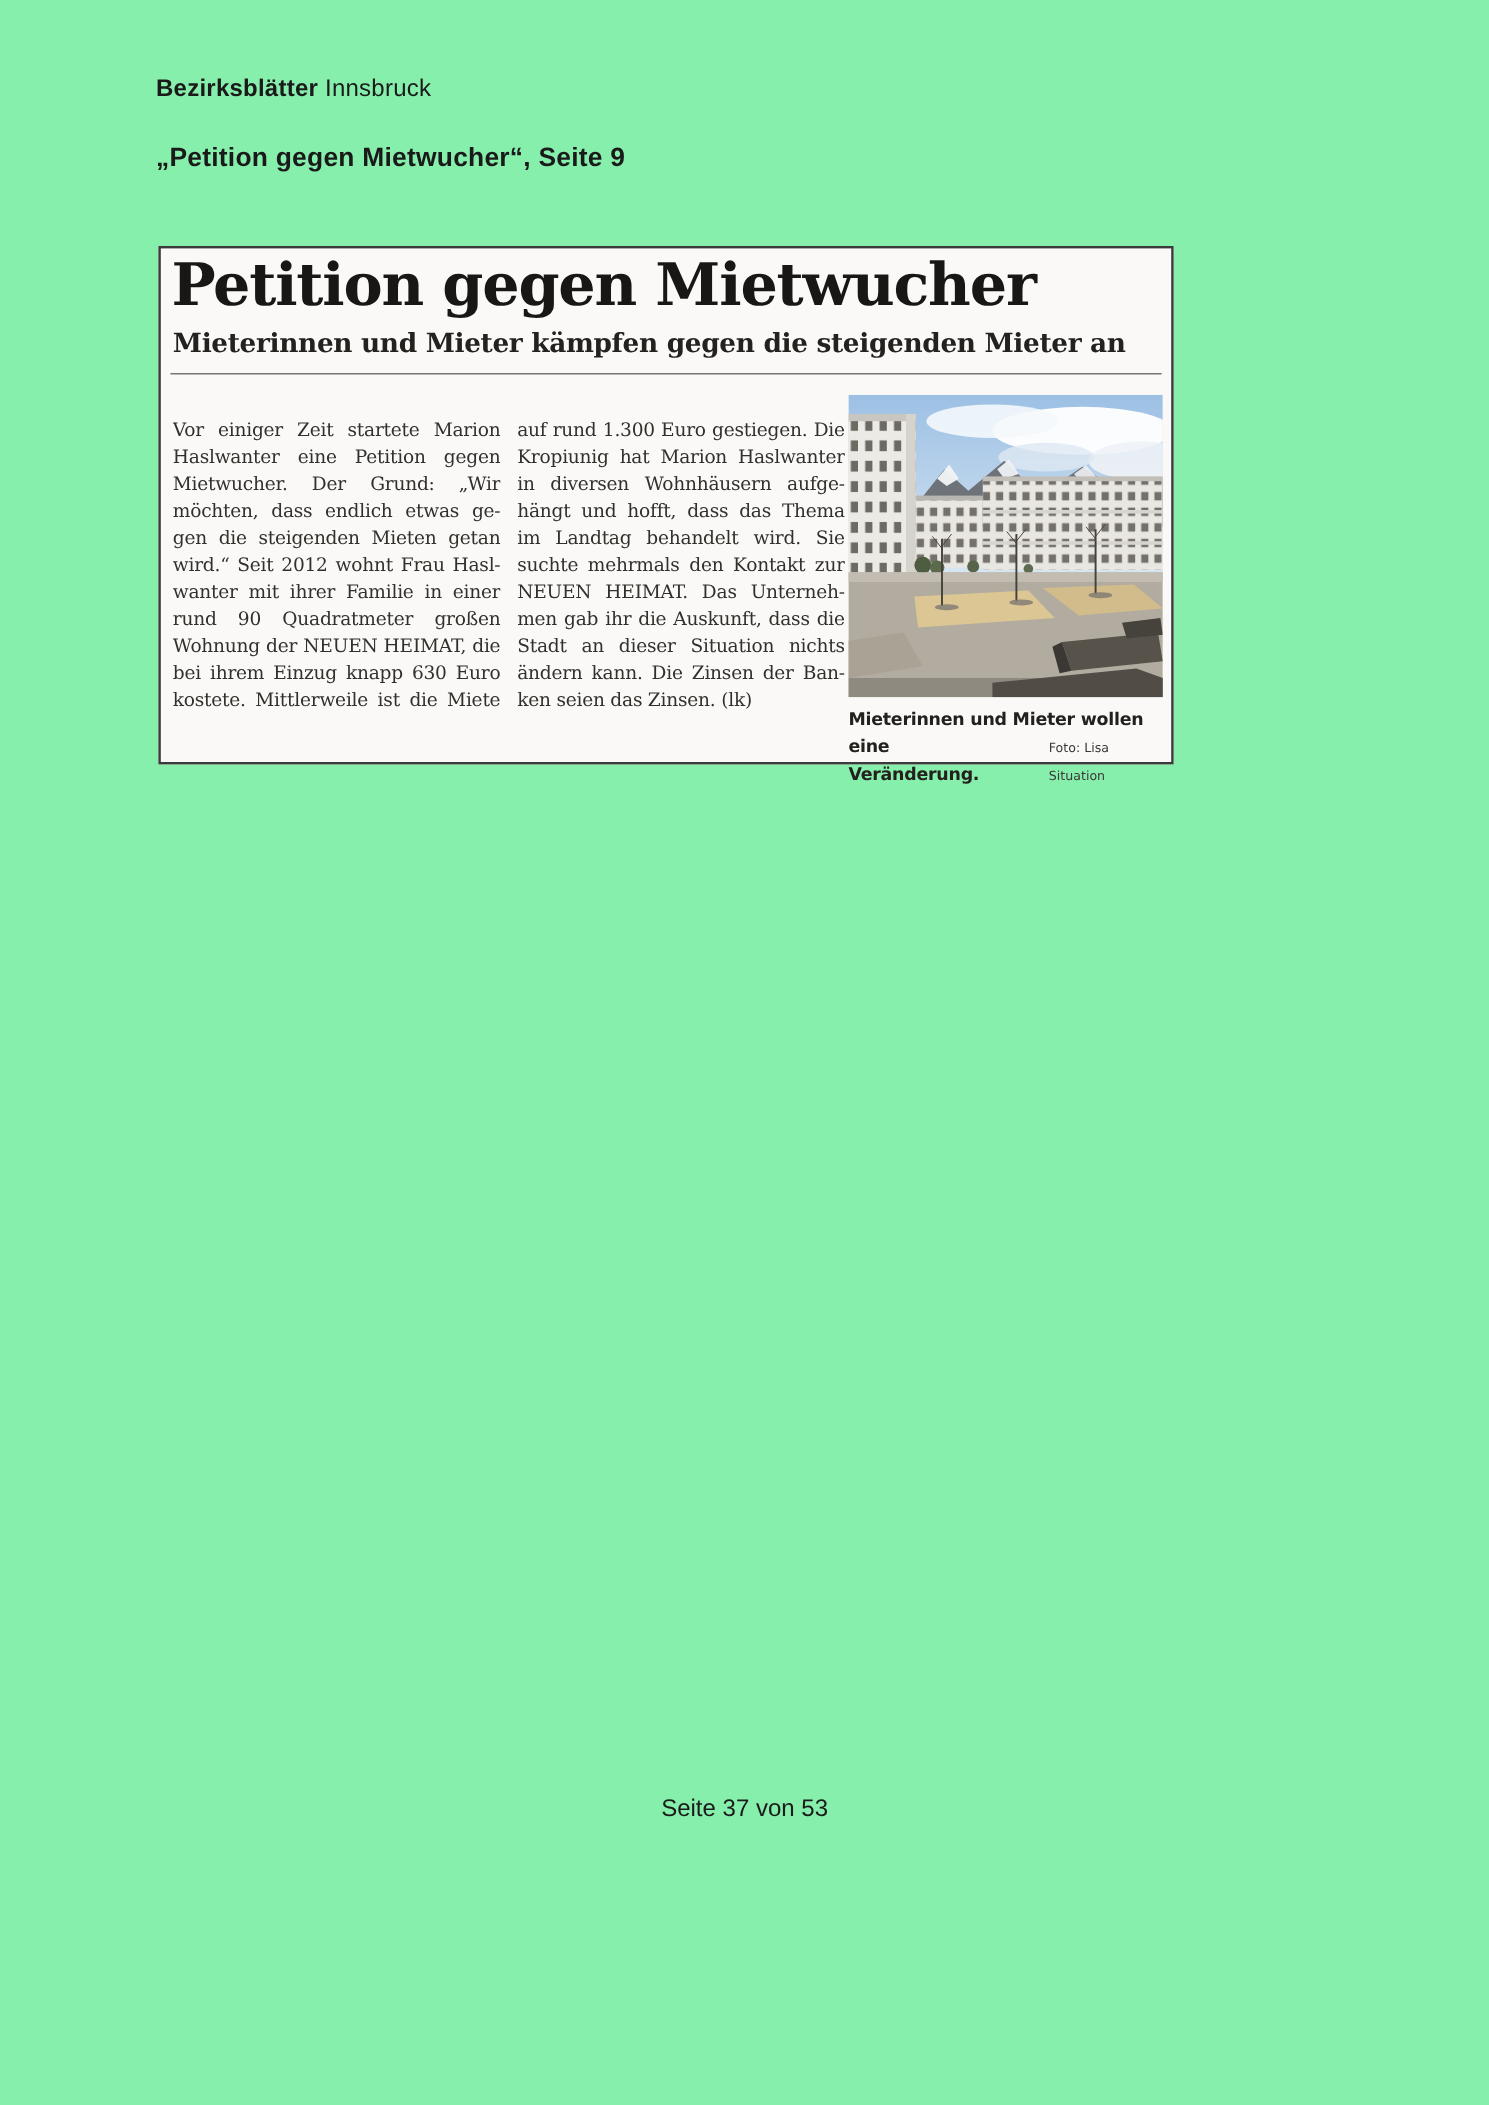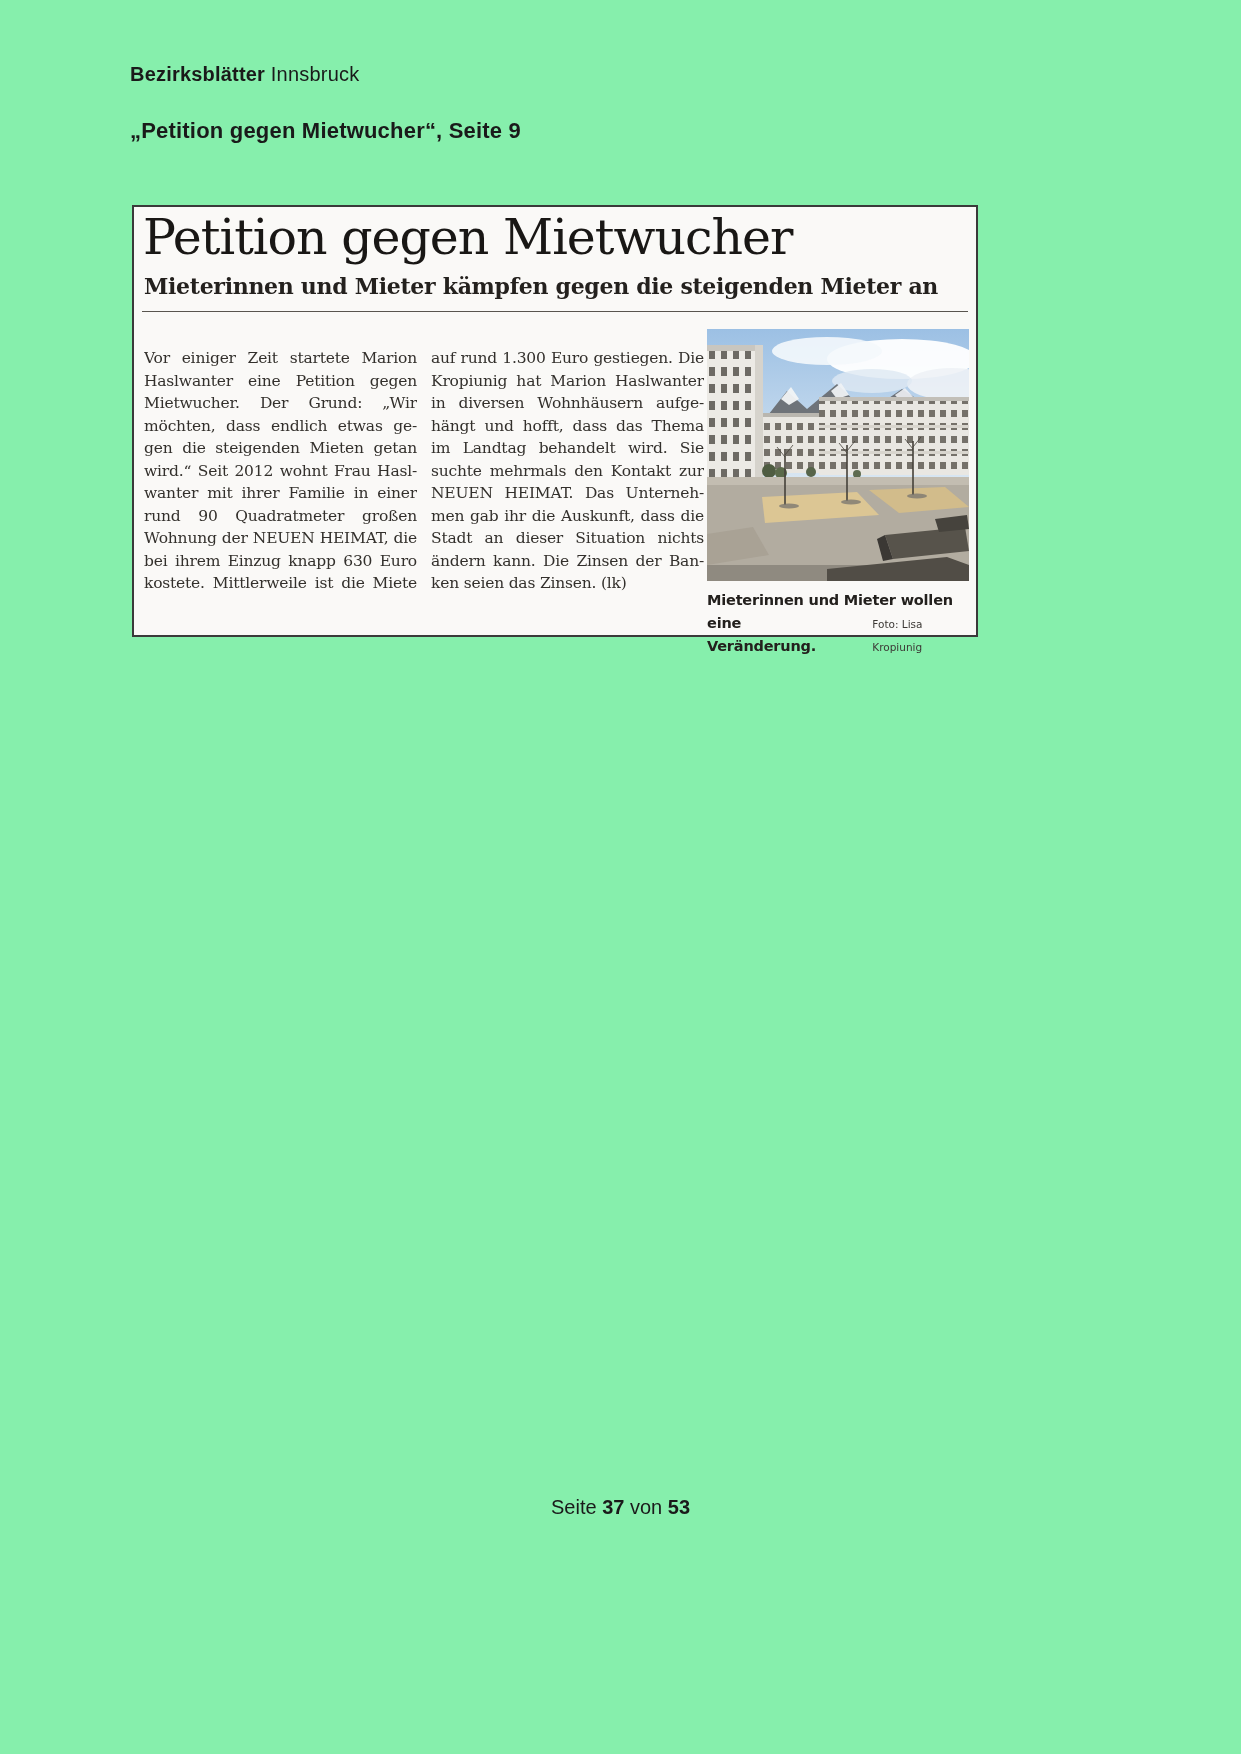--- a/index.html
+++ b/index.html
@@ -12,21 +12,21 @@
   .src-header b { font-weight:bold; }
   .doc-title { position:absolute; left:130px; top:118px; font-size:22px; font-weight:bold; letter-spacing:.2px; }
 
   
   .article-box {
     position:absolute; left:132px; top:205px; width:846px; height:432px;
     background:#faf9f7; border:2px solid #3a3a3a; box-sizing:border-box;
   }
   .headline {
     position:absolute; left:9px; top:5px; width:828px;
-    font-family:"DejaVu Serif", serif; font-weight:normal;
+    font-family:"DejaVu Serif", serif; font-weight:bold;
     font-size:49px; line-height:1.05; letter-spacing:-1px; color:#191715; white-space:nowrap;
   }
   .subheadline {
     position:absolute; left:10px; top:66px; width:828px;
     font-family:"DejaVu Serif", serif; font-weight:bold;
     font-size:22px; color:#24211e; white-space:nowrap; letter-spacing:-.3px;
   }
   .sub-rule { position:absolute; left:8px; right:8px; top:104px; height:1px; background:#59554f; }
 
   .body-col {
@@ -47,21 +47,21 @@
     font-family:"DejaVu Sans", sans-serif; font-weight:bold; font-size:14.5px;
     line-height:23px; color:#23201d; letter-spacing:-.2px;
   }
   .caption-row2 { display:flex; justify-content:space-between; align-items:baseline;gap:24px; }
   .photo-credit { font-family:"DejaVu Sans", sans-serif; font-weight:normal; font-size:10.5px; color:#3c3935; letter-spacing:0; }
 
   .footer {
     position:absolute; left:0; top:1496px; width:100%; text-align:center;
     font-size:20px; color:#1a1a1a;
   }
-  .footer b { font-weight:bold; }
+  .footer b { font-weight:normal; }
 </style>
 </head>
 <body>
 
 <div class="page">
 
   <div class="src-header">
     <b>Bezirksblätter</b>
     <span>Innsbruck</span>
   </div>
@@ -182,21 +182,21 @@
         <ellipse cx="82" cy="177" rx="10" ry="2.5" fill="#7d7870" opacity="0.8"></ellipse>
         <ellipse cx="144" cy="173" rx="10" ry="2.5" fill="#7d7870" opacity="0.8"></ellipse>
         <ellipse cx="210" cy="167" rx="10" ry="2.5" fill="#7d7870" opacity="0.8"></ellipse>
       </svg>
     </div>
 
     <div class="caption">
       <div>Mieterinnen und Mieter wollen</div>
       <div class="caption-row2">
         <span>eine Veränderung.</span>
-        <span class="photo-credit">Foto: Lisa Kropiunig</span>
+        <span class="photo-credit">Foto: Lisa Situation</span>
       </div>
     </div>
   </div>
 
   <div class="footer">
     <span>Seite</span>
     <b>37</b>
     <span>von</span>
     <b>53</b>
   </div>

